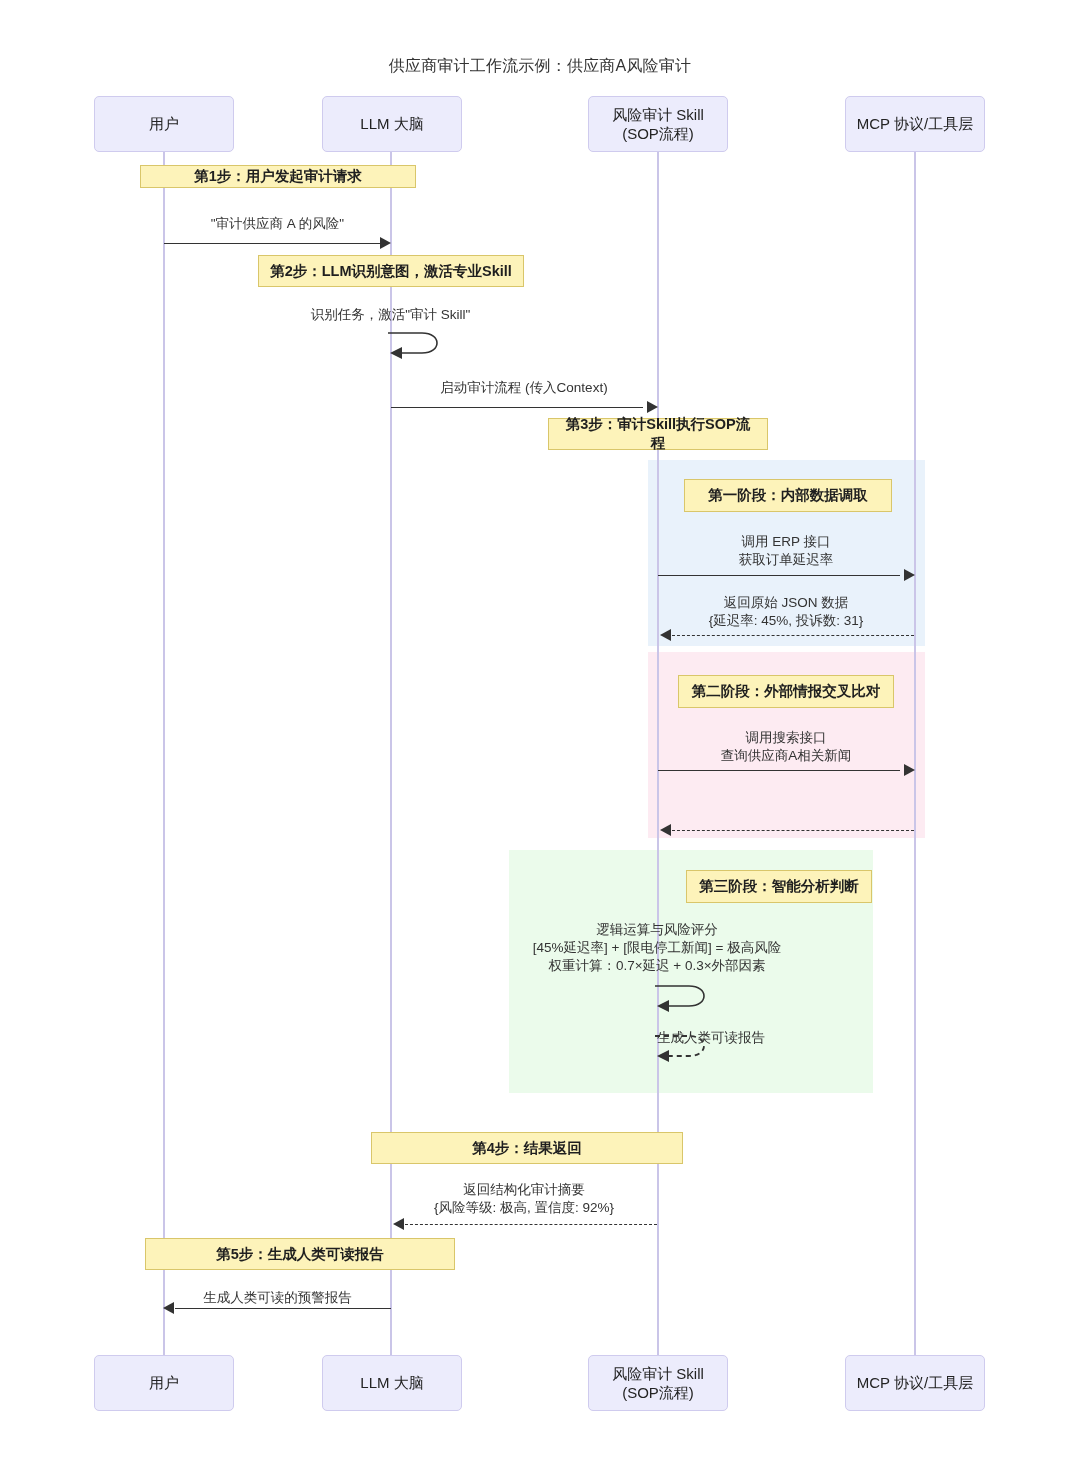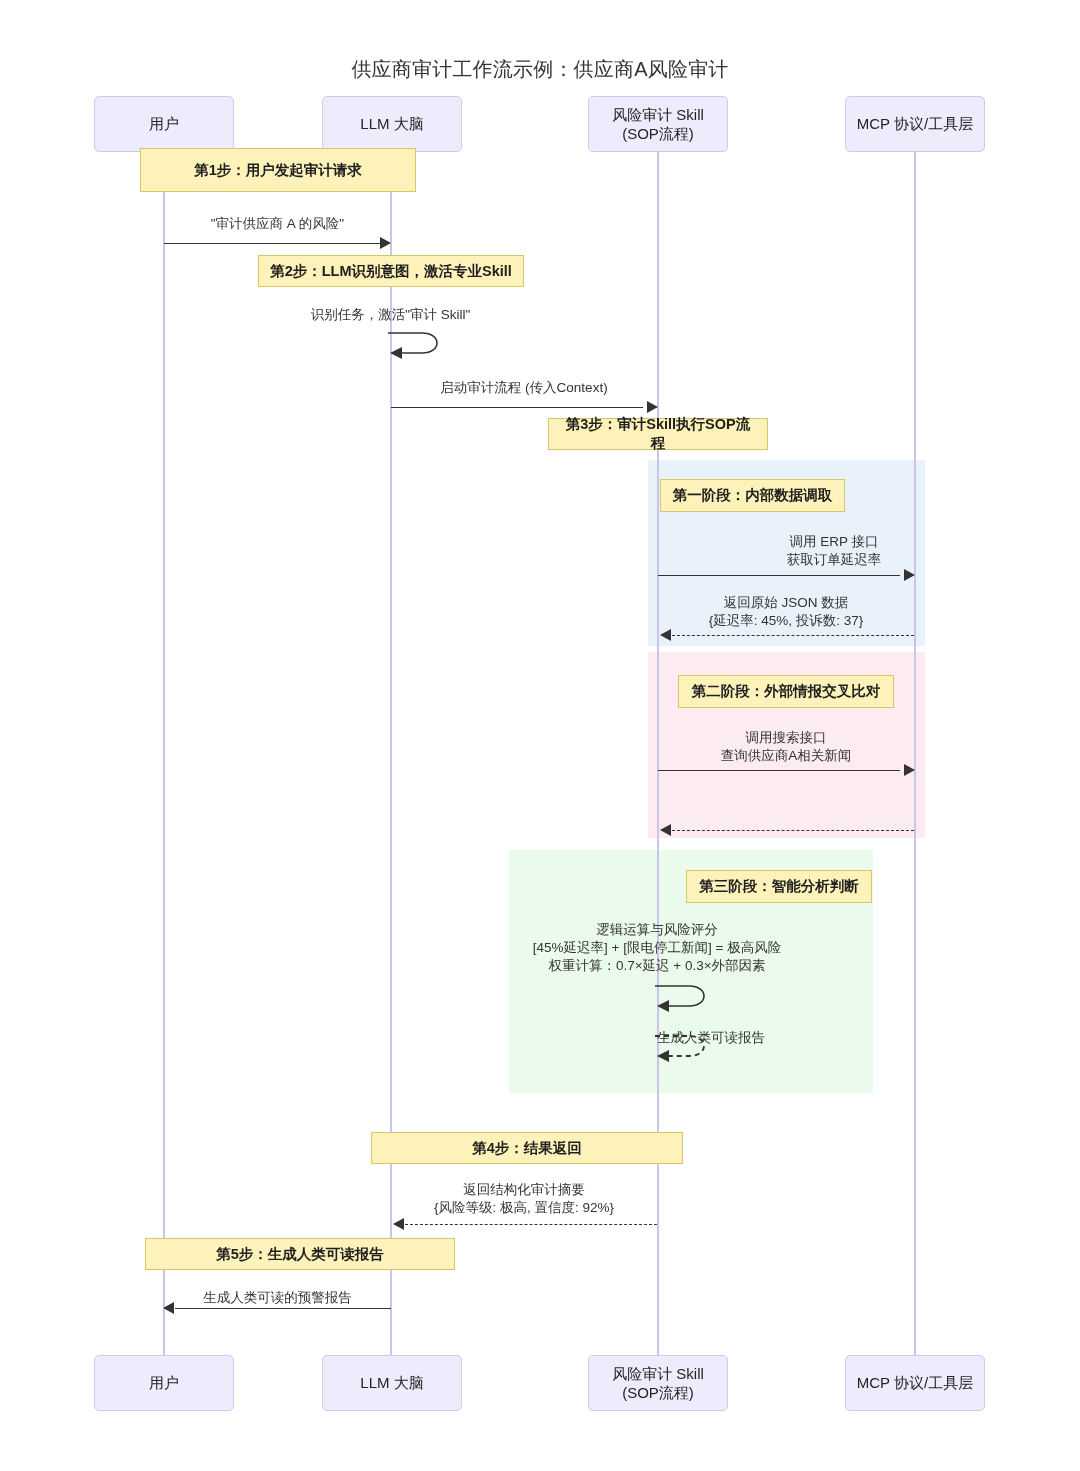--- a/index.html
+++ b/index.html
@@ -16,21 +16,21 @@
     height: 1471px;
     background: #ffffff;
     overflow: hidden;
   }
   .diagram-title {
     position: absolute;
     left: 0;
     top: 56px;
     width: 1080px;
     text-align: center;
-    font-size: 20px;
+    font-size: 16px;
     color: #333333;
     letter-spacing: 0.2px;
   }
   .phase-band {
     position: absolute;
     box-sizing: border-box;
   }
   .lifeline {
     position: absolute;
     width: 2px;
@@ -139,49 +139,49 @@
     <span>LLM 大脑</span>
   </div>
   <div class="actor-box" style="left:588px; top:1355px; width:140px; height:56px;">
     <span>风险审计 Skill</span>
     <span class="line2">(SOP流程)</span>
   </div>
   <div class="actor-box" style="left:845px; top:1355px; width:140px; height:56px;">
     <span>MCP 协议/工具层</span>
   </div>
 
-  <div class="note-box" style="left:140px; top:148px; width:276px; height:44px;">第1步：用户发起审计请求</div>
+  <div class="note-box" style="left:140px; top:165px; width:276px; height:23px;">第1步：用户发起审计请求</div>
 
   <div class="msg-label" style="left:164px; top:215px; width:227px;">"审计供应商 A 的风险"</div>
   <div class="arrow-line" style="left:164px; top:243px; width:222px;"></div>
   <div class="arrow-head right" style="left:380px; top:237px;"></div>
 
   <div class="note-box" style="left:258px; top:255px; width:266px; height:32px;">第2步：LLM识别意图，激活专业Skill</div>
 
   <div class="msg-label" style="left:268px; top:306px; width:245px;">识别任务，激活"审计 Skill"</div>
   <svg class="self-loop" style="left:386px; top:327px;" width="70" height="32" viewBox="0 0 70 32">
     <path d="M2,6 L36,6 C56,6 56,26 36,26 L14,26" fill="none" stroke="#333333" stroke-width="1.6"></path>
     <polygon points="16,20 4,26 16,32" fill="#333333"></polygon>
   </svg>
 
   <div class="msg-label" style="left:391px; top:379px; width:266px;">启动审计流程 (传入Context)</div>
   <div class="arrow-line" style="left:391px; top:407px; width:252px;"></div>
   <div class="arrow-head right" style="left:647px; top:401px;"></div>
 
   <div class="note-box" style="left:548px; top:418px; width:220px; height:32px;">第3步：审计Skill执行SOP流程</div>
 
-  <div class="note-box" style="left:660px; top:479px; width:185px; height:33px;text-align:center;">第一阶段：内部数据调取</div>
-
-  <div class="msg-label" style="left:658px; top:533px; width:256px;margin-left:48px;">调用 ERP 接口
+  <div class="note-box" style="left:684px; top:479px; width:208px; height:33px;text-align:center;">第一阶段：内部数据调取</div>
+
+  <div class="msg-label" style="left:658px; top:533px; width:256px;">调用 ERP 接口
 获取订单延迟率</div>
   <div class="arrow-line" style="left:658px; top:575px; width:242px;"></div>
   <div class="arrow-head right" style="left:904px; top:569px;"></div>
 
   <div class="msg-label" style="left:658px; top:594px; width:256px;">返回原始 JSON 数据
-{延迟率: 45%, 投诉数: 37}</div>
+{延迟率: 45%, 投诉数: 31}</div>
   <div class="arrow-line dashed" style="left:672px; top:635px; width:242px;"></div>
   <div class="arrow-head left" style="left:660px; top:629px;"></div>
 
   <div class="note-box" style="left:678px; top:675px; width:216px; height:33px;">第二阶段：外部情报交叉比对</div>
 
   <div class="msg-label" style="left:658px; top:729px; width:256px;">调用搜索接口
 查询供应商A相关新闻</div>
   <div class="arrow-line" style="left:658px; top:770px; width:242px;"></div>
   <div class="arrow-head right" style="left:904px; top:764px;"></div>
 

